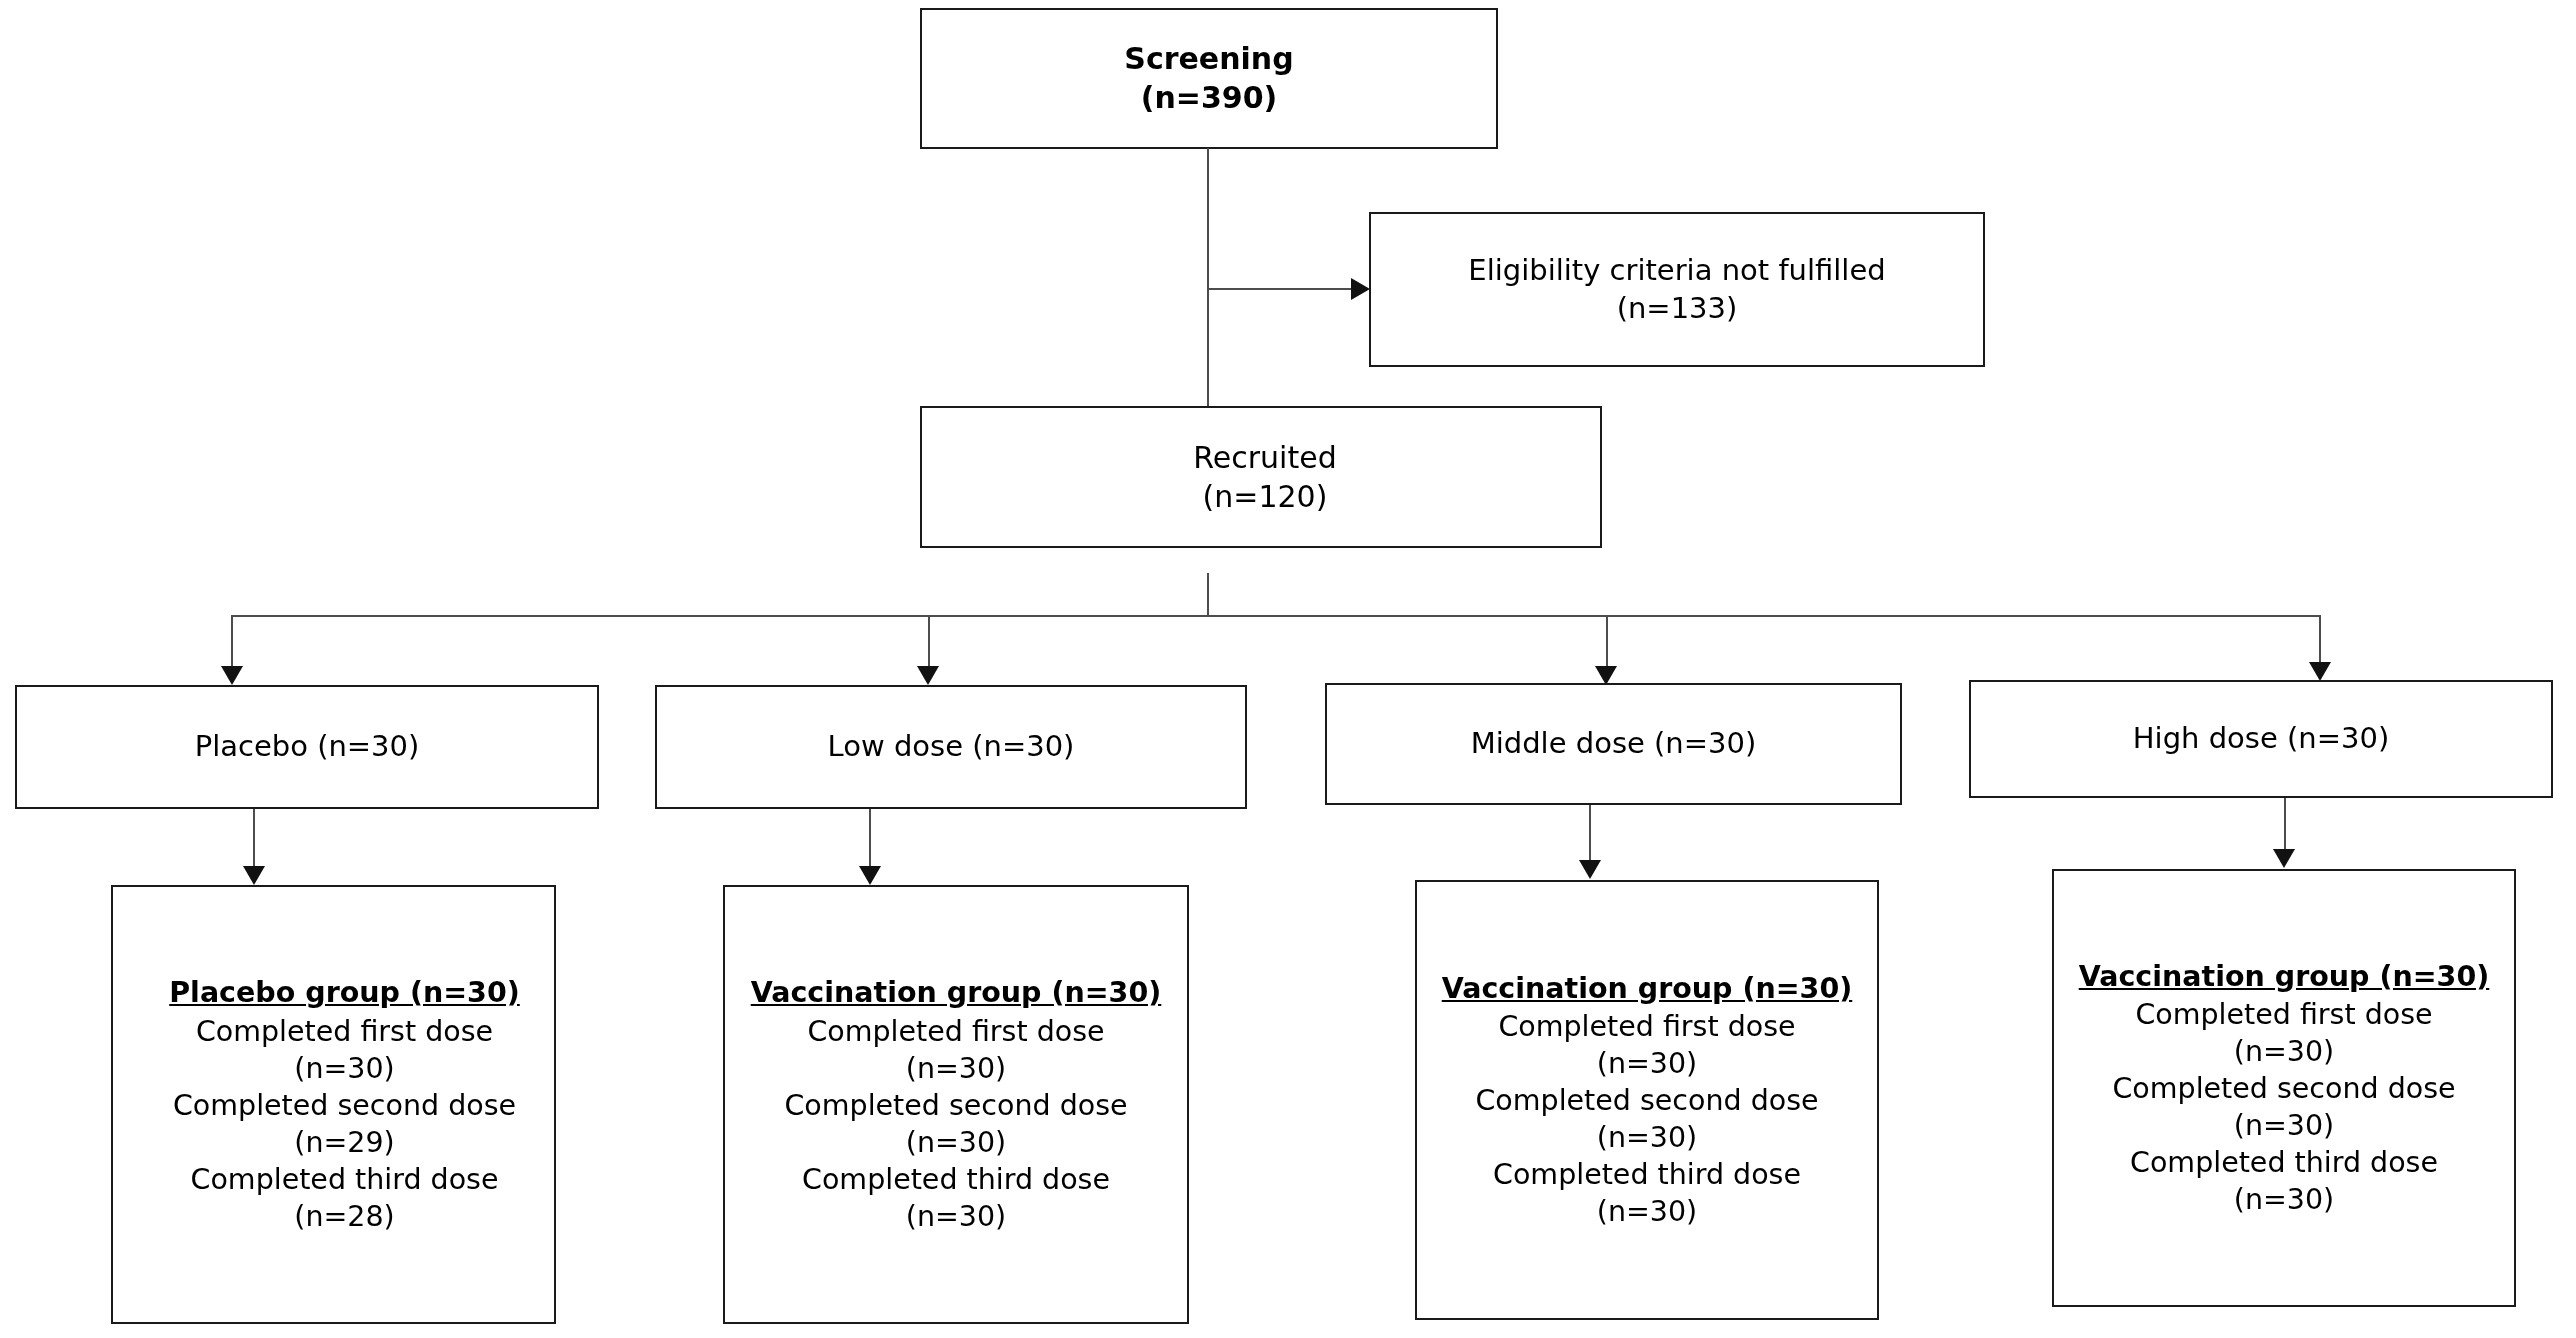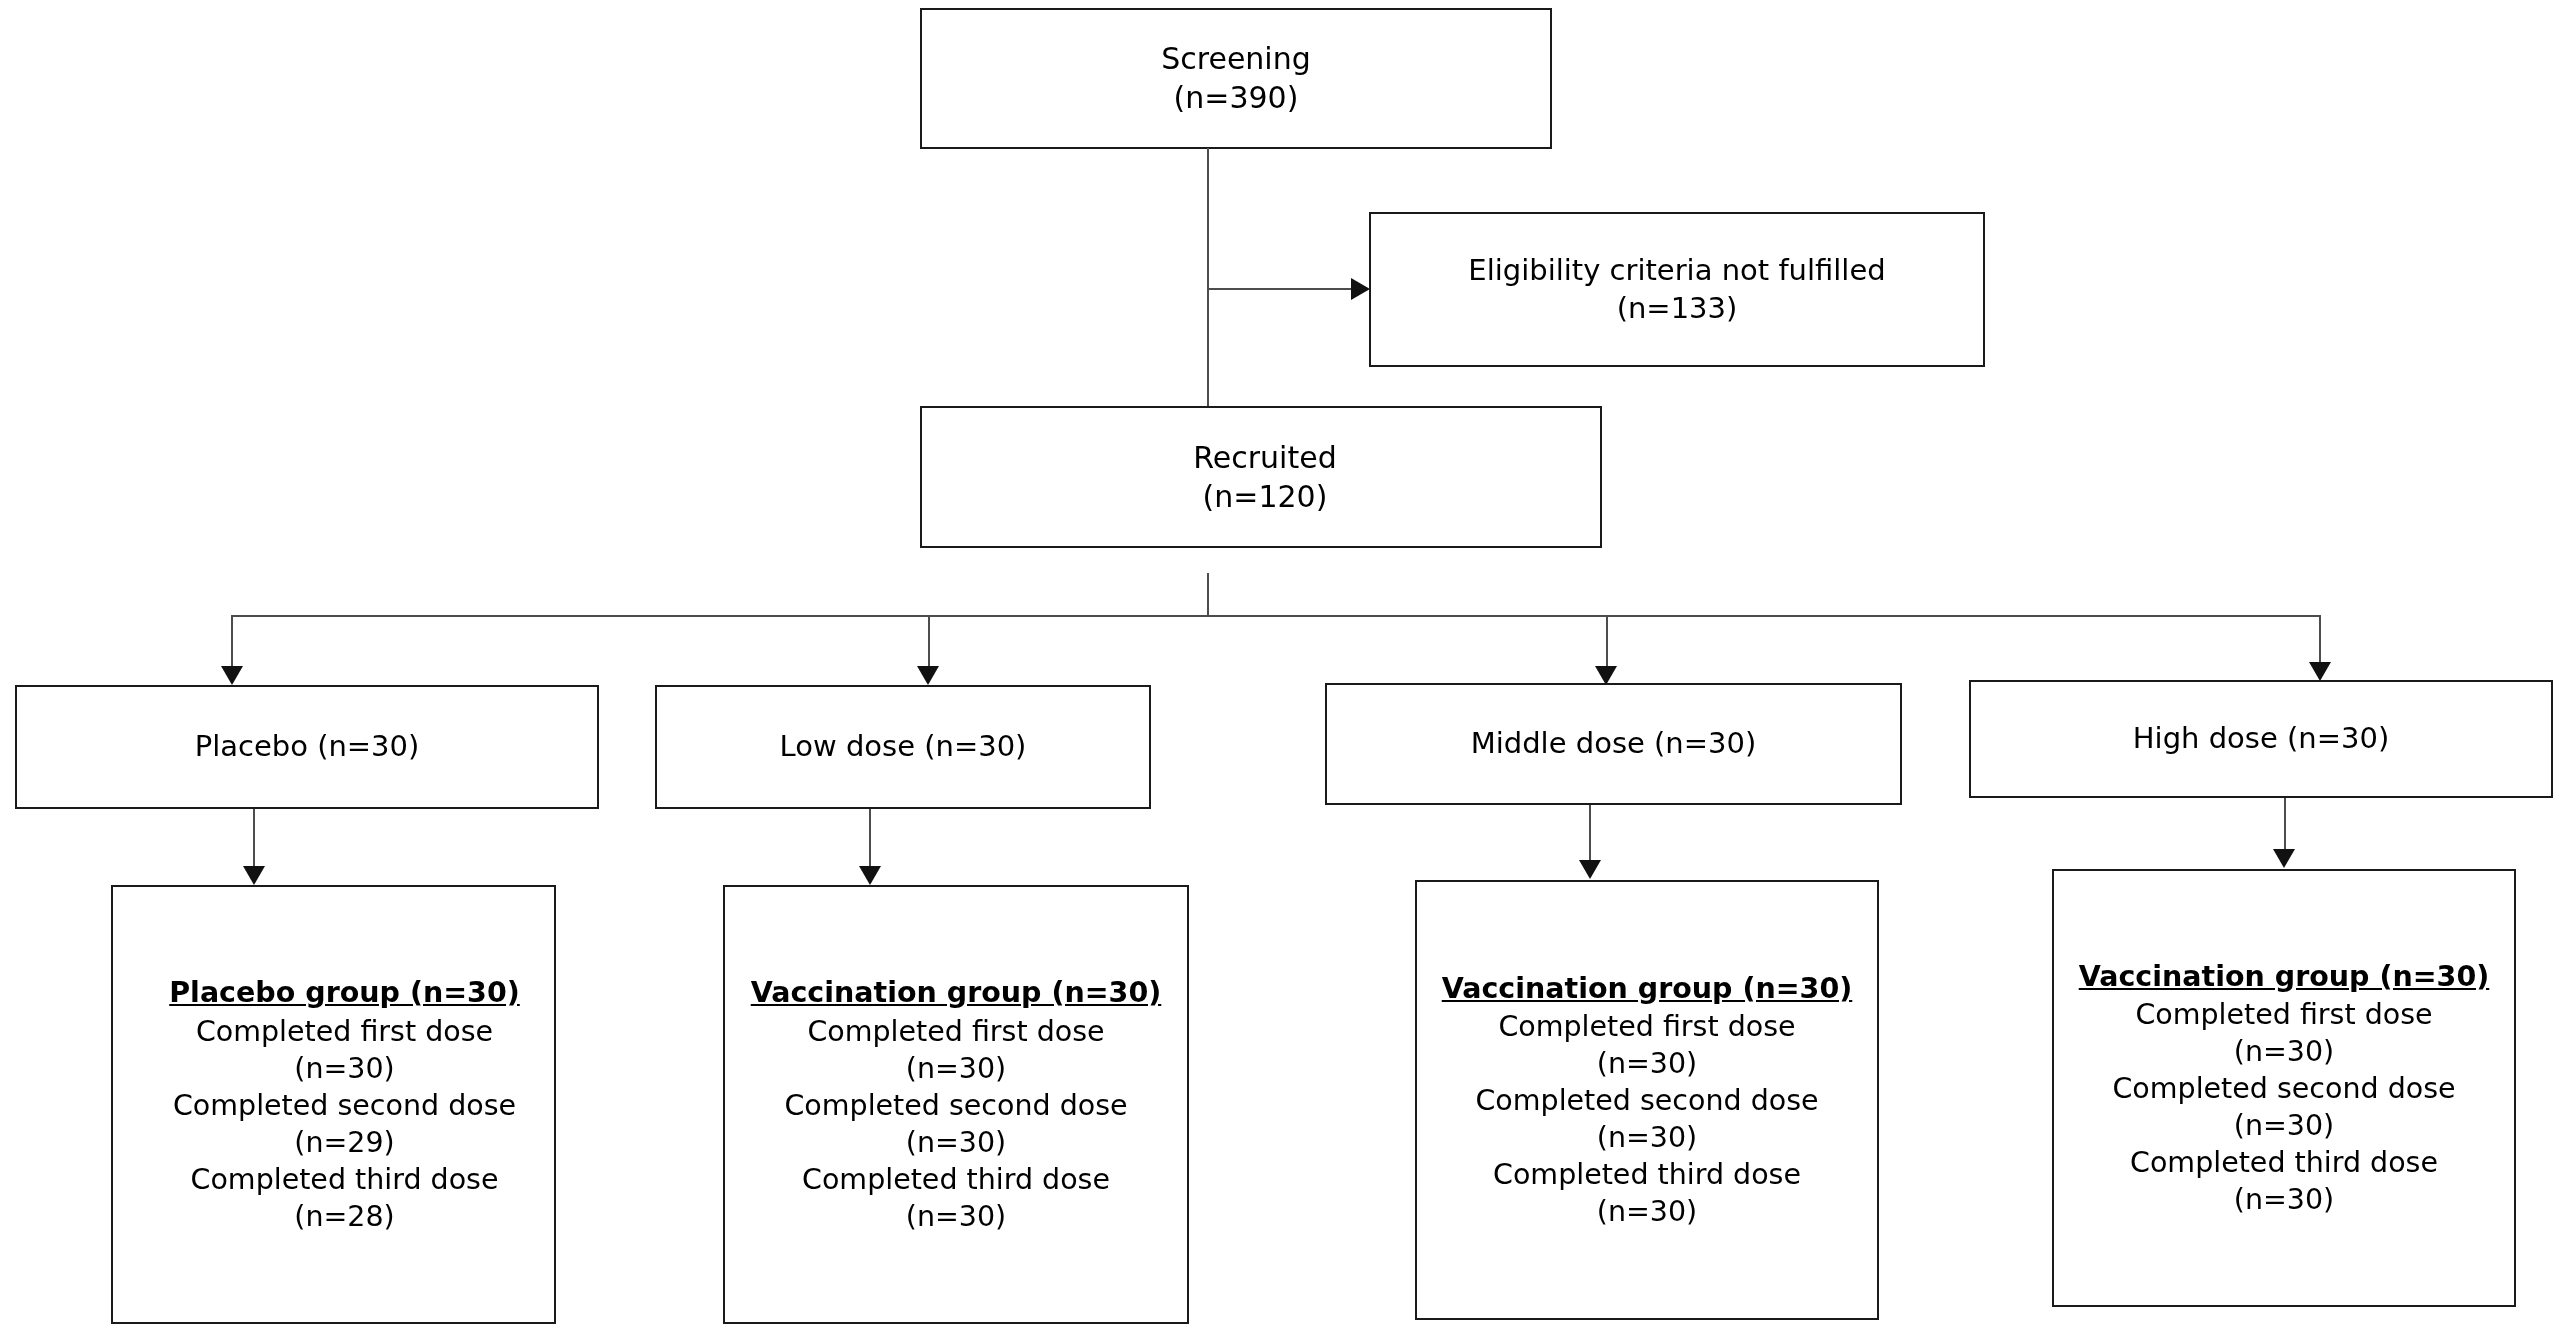--- a/index.html
+++ b/index.html
@@ -69,21 +69,21 @@
     border-top: 11.2px solid transparent;
     border-bottom: 11.2px solid transparent;
     border-left: 19.5px solid #111111;
   }
 </style>
 </head>
 <body>
 
 <div id="canvas">
 
-  <div class="node" style="left:920px; top:7.5px; width:632px; height:141px;">
+  <div class="node" style="left:920px; top:7.5px; width:578px; height:141px;font-weight:bold;">
     <span class="line t-lg">Screening</span>
     <span class="line t-lg">(n=390)</span>
   </div>
 
   <div class="vline" style="left:1207px; top:148px; height:262px;"></div>
   <div class="arrow-down" style="left:1197px; top:410px;"></div>
 
   <div class="hline" style="left:1207px; top:288px; width:150px;"></div>
   <div class="arrow-right" style="left:1351px; top:278px;"></div>
 
@@ -109,21 +109,21 @@
   <div class="vline" style="left:1606px; top:615px; height:51px;"></div>
   <div class="arrow-down" style="left:1595px; top:666px;"></div>
 
   <div class="vline" style="left:2319px; top:615px; height:47px;"></div>
   <div class="arrow-down" style="left:2309px; top:662px;"></div>
 
   <div class="node" style="left:15px; top:685px; width:584px; height:124px;">
     <span class="line t-md">Placebo (n=30)</span>
   </div>
 
-  <div class="node" style="left:655px; top:685px; width:496px; height:124px;">
+  <div class="node" style="left:655px; top:685px; width:592px; height:124px;">
     <span class="line t-md">Low dose (n=30)</span>
   </div>
 
   <div class="node" style="left:1325px; top:683px; width:577px; height:122px;">
     <span class="line t-md">Middle dose (n=30)</span>
   </div>
 
   <div class="node" style="left:1969px; top:680px; width:584px; height:118px;">
     <span class="line t-md">High dose (n=30)</span>
   </div>

